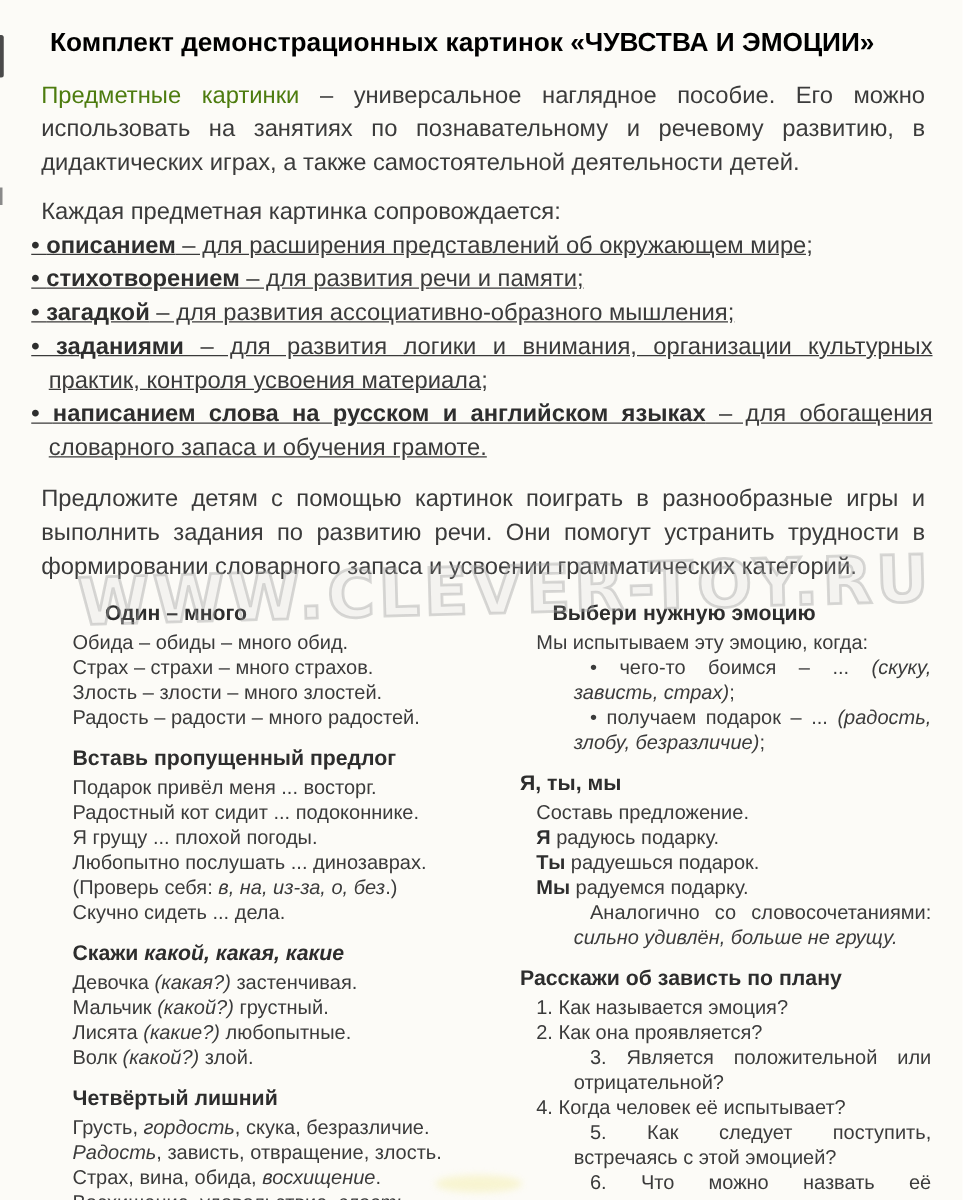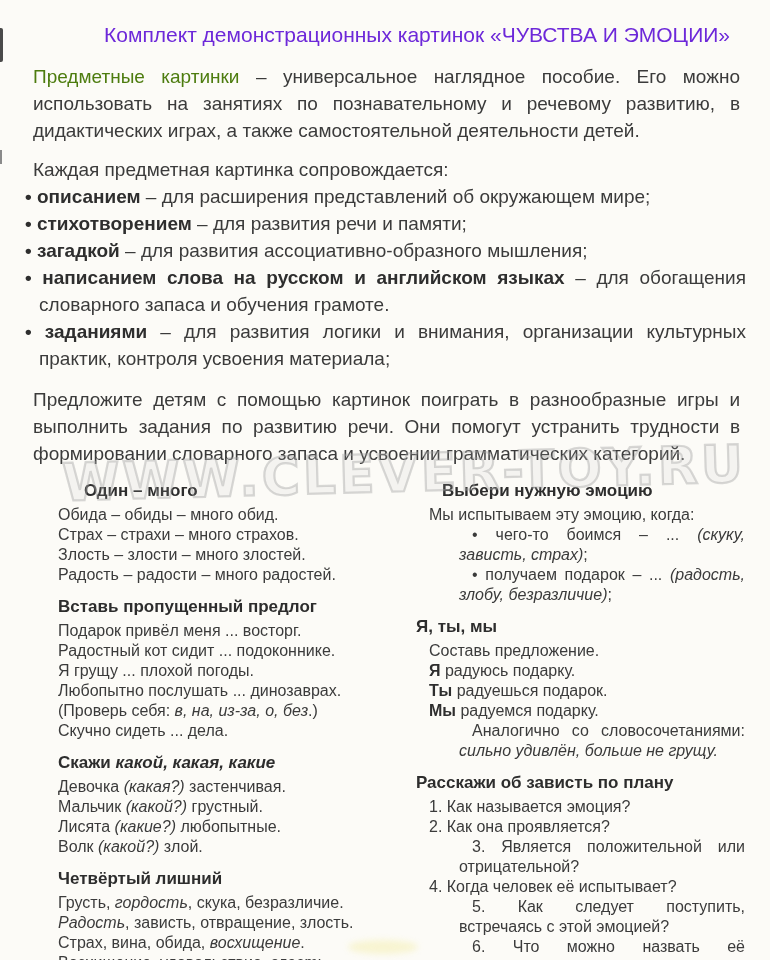--- a/index.html
+++ b/index.html
@@ -2,28 +2,28 @@
 <html><head>
 <meta charset="utf-8">
 <style>
   html,body{margin:0;padding:0;background:#ffffff;}
   .page{
     position:relative;width:770px;height:960px;overflow:hidden;
     background:#fcfbf7;color:#3a3a3a;
     font-family:"Liberation Sans","DejaVu Sans",sans-serif;
   }
   .title{
-    text-align:right;font-weight:400;font-size:21px;line-height:26px;
-    color:#6d28d9;padding:22px 40px 0 40px;
+    text-align:left;font-weight:700;font-size:21px;line-height:26px;
+    color:#000000;padding:22px 40px 0 40px;
   }
   .para{font-size:19px;line-height:27px;text-align:justify;color:#3b3b3b;}
   .intro{margin:15px 30px 0 33px;}
   .intro .lead{font-weight:400;color:#4d7c0f;}
   .features-intro{font-size:19px;line-height:27px;margin:12px 30px 0 33px;color:#3b3b3b;}
-  .features{list-style:none;margin:0 24px 0 25px;padding:0;}
+  .features{list-style:none;margin:0 24px 0 25px;padding:0;text-decoration:underline;}
   .features li{
     font-size:19px;line-height:27px;text-align:justify;
     padding-left:14px;text-indent:-14px;color:#3b3b3b;
   }
   .features .blt{font-weight:700;color:#2e2e2e;}
   .features .lead{font-weight:700;color:#2e2e2e;}
   .usage{margin:14px 30px 0 33px;}
   .columns{
     display:flex;gap:26px;margin:10px 25px 0 58px;
   }
@@ -69,22 +69,22 @@
     <div class="para intro">
       <span class="lead">Предметные картинки</span><span> – универсальное наглядное пособие. Его можно использовать на занятиях по познавательному и речевому развитию, в дидактических играх, а также самостоятельной деятельности детей.</span>
     </div>
 
     <div class="features-intro">Каждая предметная картинка сопровождается:</div>
 
     <ul class="features">
         <li><span class="blt">• </span><span class="lead">описанием</span><span> – для расширения представлений об окружающем мире;</span></li>
         <li><span class="blt">• </span><span class="lead">стихотворением</span><span> – для развития речи и памяти;</span></li>
         <li><span class="blt">• </span><span class="lead">загадкой</span><span> – для развития ассоциативно-образного мышления;</span></li>
+        <li><span class="blt">• </span><span class="lead">заданиями</span><span> – для развития логики и внимания, организации культурных практик, контроля усвоения материала;</span></li>
         <li><span class="blt">• </span><span class="lead">написанием слова на русском и английском языках</span><span> – для обогащения словарного запаса и обучения грамоте.</span></li>
-        <li><span class="blt">• </span><span class="lead">заданиями</span><span> – для развития логики и внимания, организации культурных практик, контроля усвоения материала;</span></li>
       </ul>
 
     <div class="para usage">Предложите детям с помощью картинок поиграть в разнообразные игры и выпол­нить задания по развитию речи. Они помогут устранить трудности в формировании словарного запаса и усвоении грамматических категорий.</div>
 
     <div class="columns">
       <div class="col col-left">
           <div class="sec-heading"><span>Один – много</span></div>
           <div class="line"><span>Обида – обиды – много обид.</span></div>
           <div class="line"><span>Страх – страхи – много страхов.</span></div>
           <div class="line"><span>Злость – злости – много злостей.</span></div>

